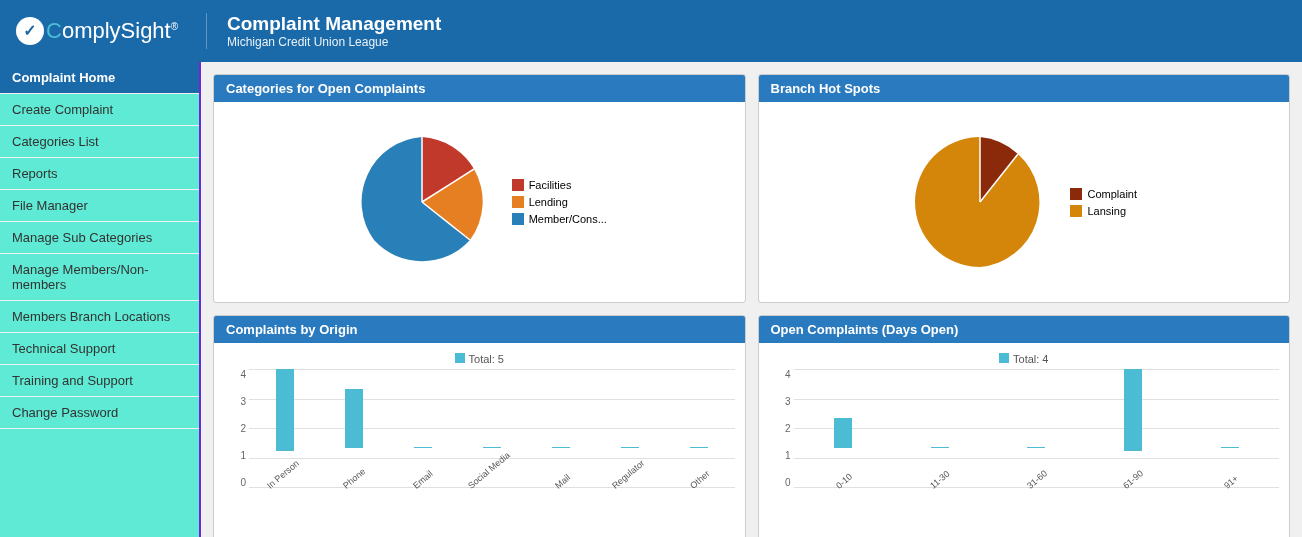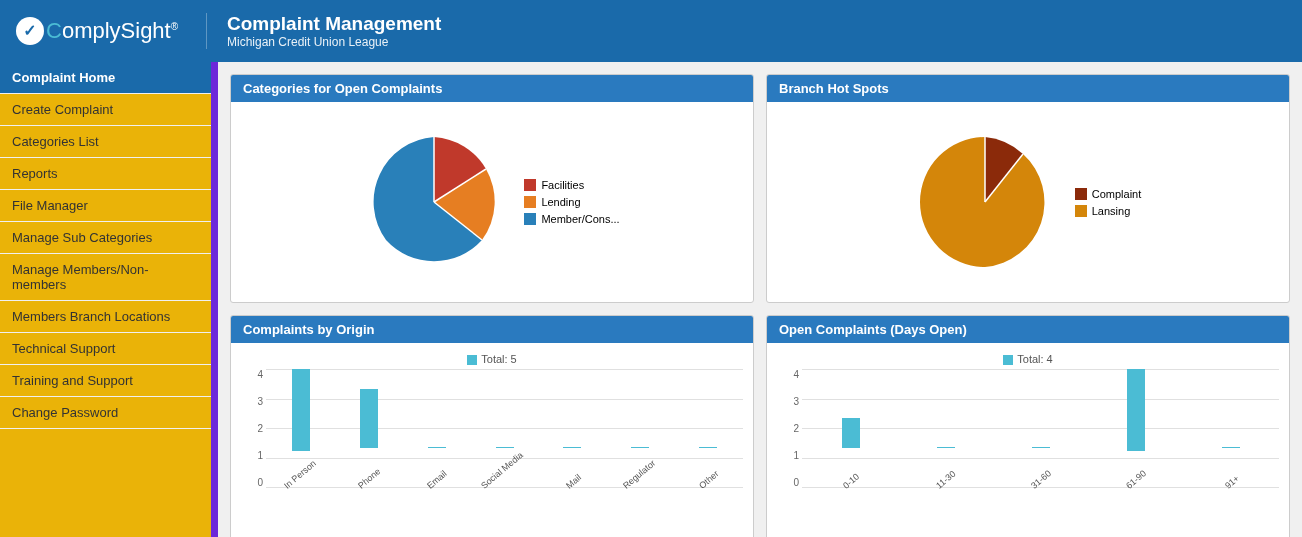--- a/index.html
+++ b/index.html
@@ -52,23 +52,23 @@
     }
 
     
     .main-layout {
       display: flex;
       height: calc(100vh - 62px);
     }
 
     
     .sidebar {
-      width: 218px;
-      background: #eab308;
-      border-right: 7px solid #6d28d9;
+      width: 201px;
+      background: #5eead4;
+      border-right: 2px solid #6d28d9;
       flex-shrink: 0;
     }
     .sidebar-item {
       padding: 8px 12px;
       cursor: pointer;
       color: #333;
       font-size: 13px;
       border-bottom: 1px solid #f0f0f0;
     }
     .sidebar-item.active {
@@ -141,21 +141,21 @@
       height: 100%;
       display: flex;
       flex-direction: column;
     }
     .bar-total-label {
       font-size: 11px;
       color: #555;
       text-align: center;
       margin-bottom: 4px;
       display: flex;
-      align-items: flex-end;
+      align-items: flex-start;
       justify-content: center;
       gap: 4px;
     }
     .bar-total-square {
       width: 10px;
       height: 10px;
       background: #4bbcd4;
       display: inline-block;
     }
     .bar-chart-container {

